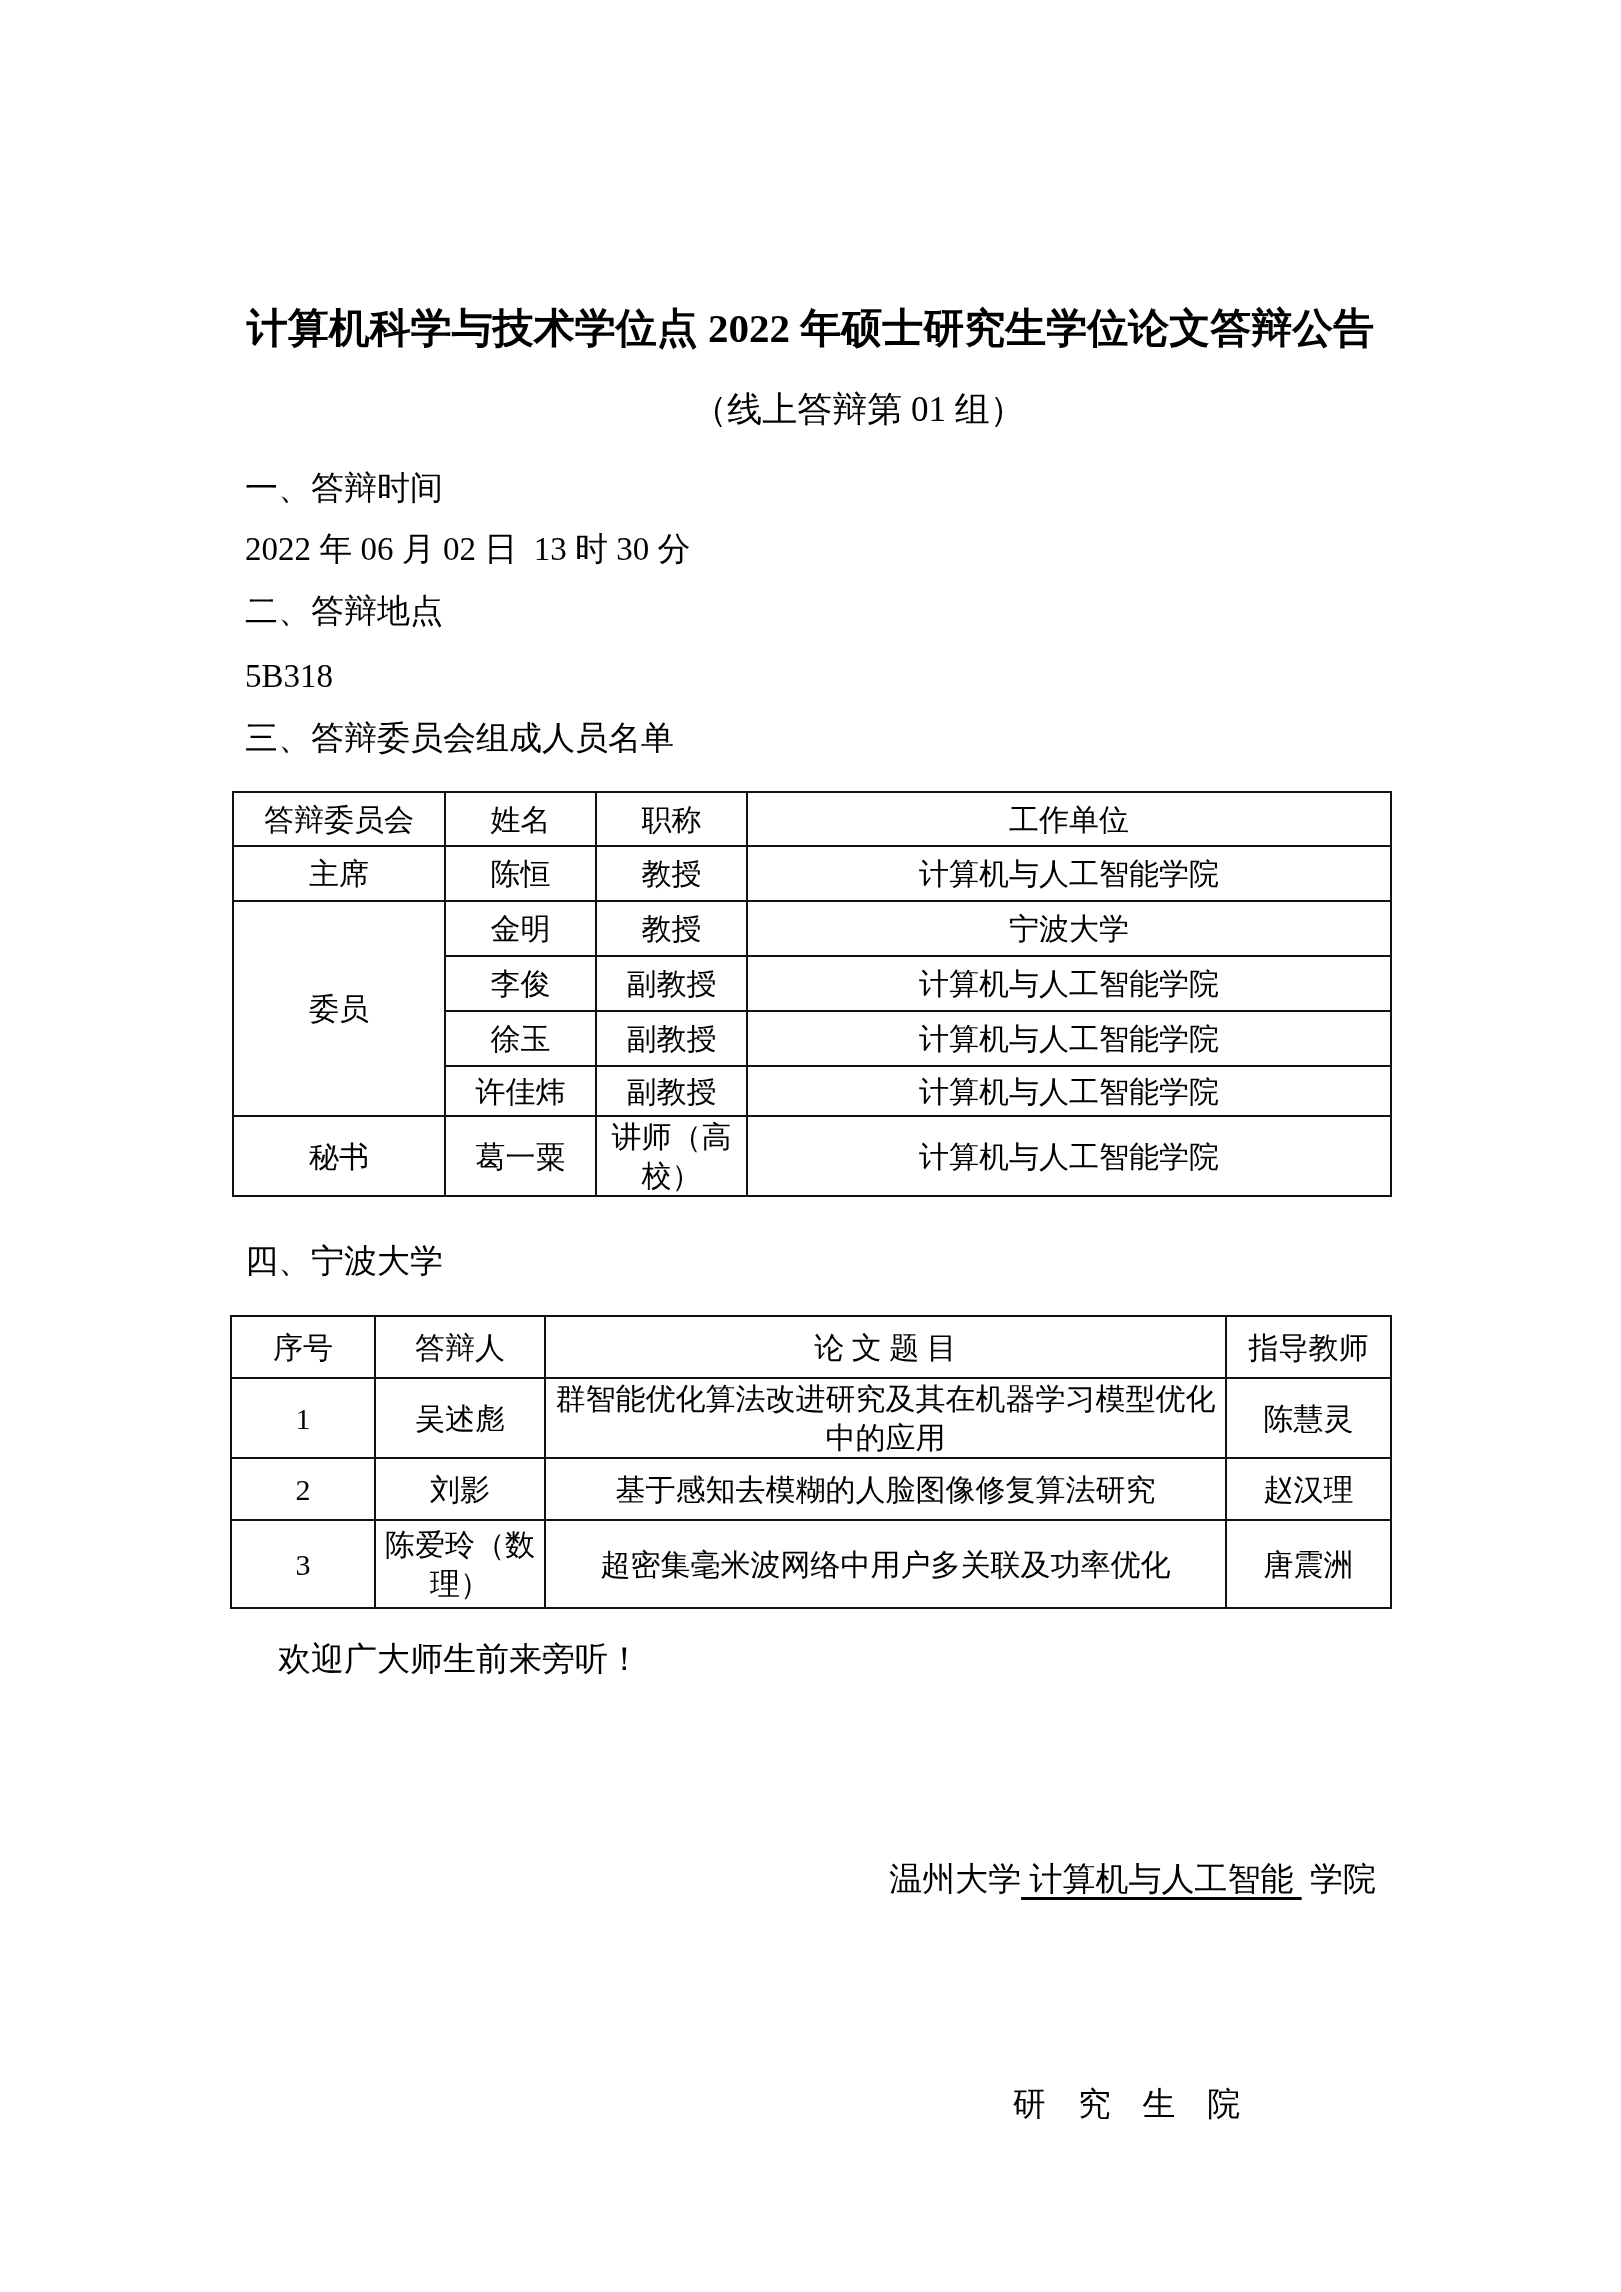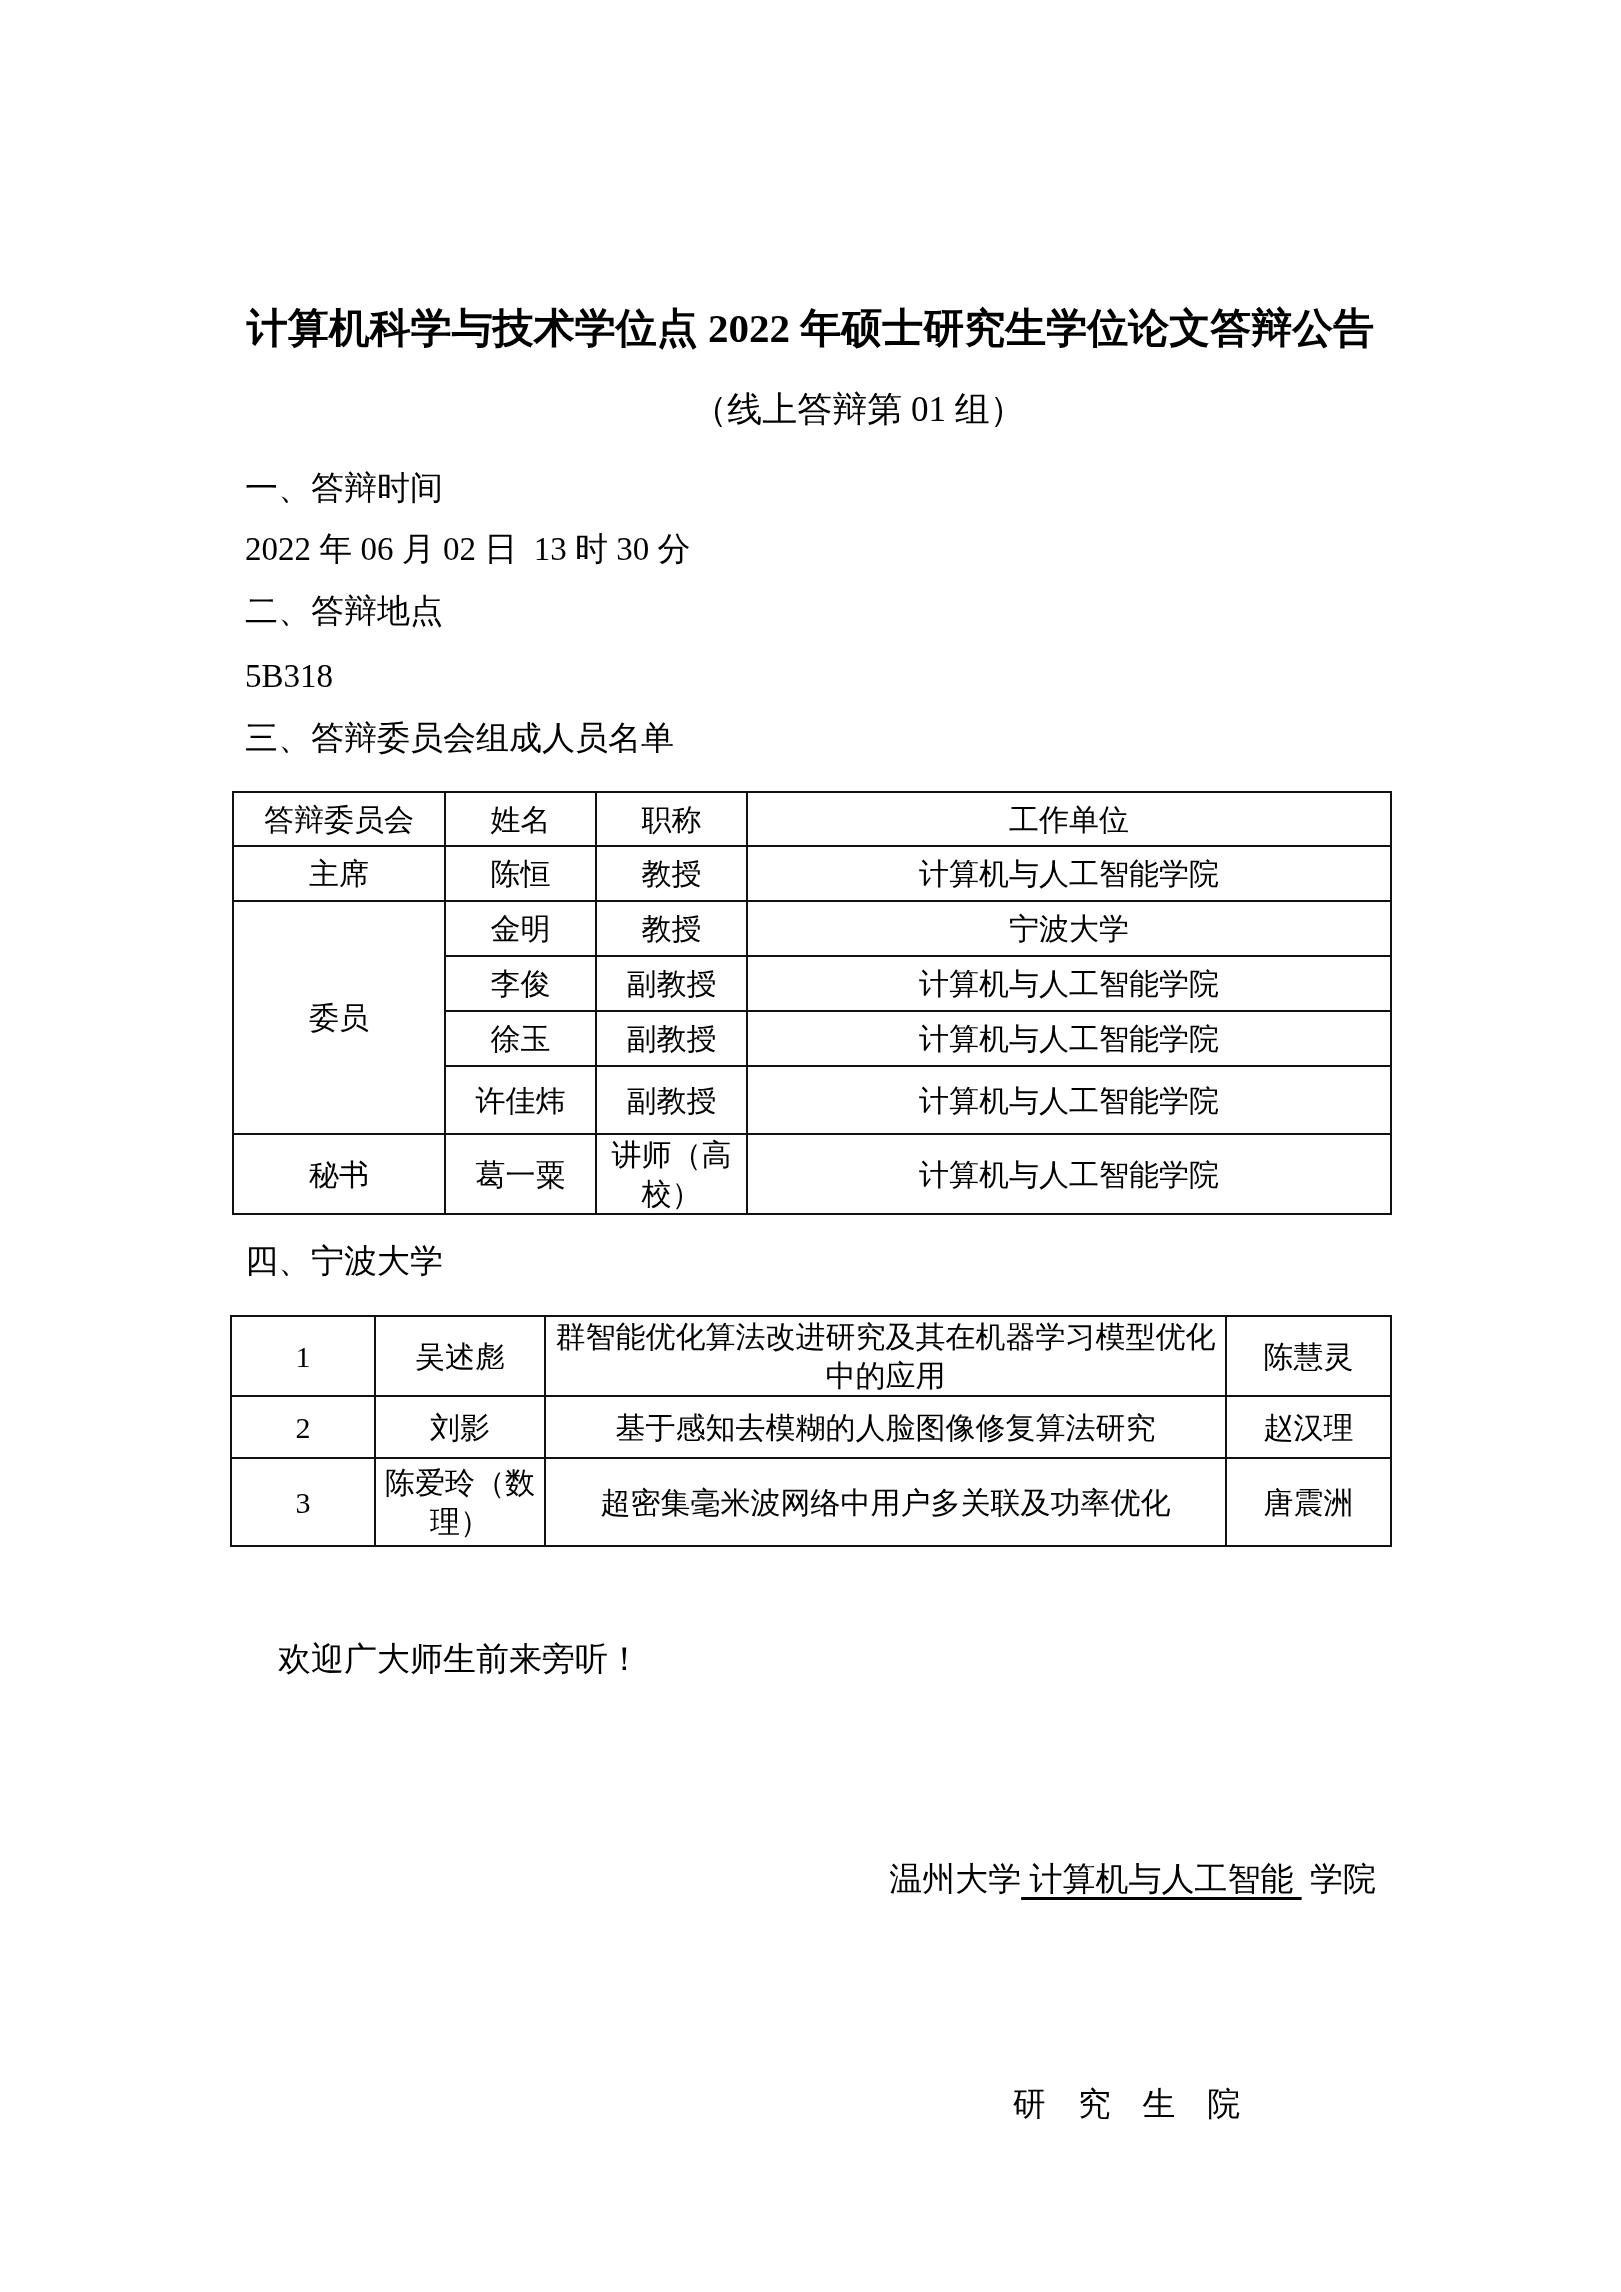--- a/index.html
+++ b/index.html
@@ -91,21 +91,21 @@
     <tr style="height:55px">
       <td>李俊</td>
       <td>副教授</td>
       <td class="org">计算机与人工智能学院</td>
     </tr>
     <tr style="height:55px">
       <td>徐玉</td>
       <td>副教授</td>
       <td class="org">计算机与人工智能学院</td>
     </tr>
-    <tr style="height:68px">
+    <tr style="height:50px">
       <td>许佳炜</td>
       <td>副教授</td>
       <td class="org">计算机与人工智能学院</td>
     </tr>
     <tr style="height:76px" class="major">
       <td>秘书</td>
       <td>葛一粟</td>
       <td>讲师（高校）</td>
       <td class="org">计算机与人工智能学院</td>
     </tr>
@@ -115,20 +115,26 @@
   <div class="abs bodyline" style="left:245px; top:1241px;">四、宁波大学</div>
 
   <table class="doc" style="left:230px; top:1315px; width:1160px;">
     <colgroup>
       <col style="width:144px">
         <col style="width:170px">
         <col style="width:681px">
         <col style="width:165px">
     </colgroup>
     <tbody>
+        <tr style="height:62px">
+      <td>序号</td>
+      <td>答辩人</td>
+      <td>论 文 题 目</td>
+      <td>指导教师</td>
+    </tr>
     <tr style="height:80px" class="major">
       <td>1</td>
       <td class="defender">吴述彪</td>
       <td class="thesis">群智能优化算法改进研究及其在机器学习模型优化中的应用</td>
       <td>陈慧灵</td>
     </tr>
     <tr style="height:62px" class="major">
       <td>2</td>
       <td class="defender">刘影</td>
       <td class="thesis">基于感知去模糊的人脸图像修复算法研究</td>

